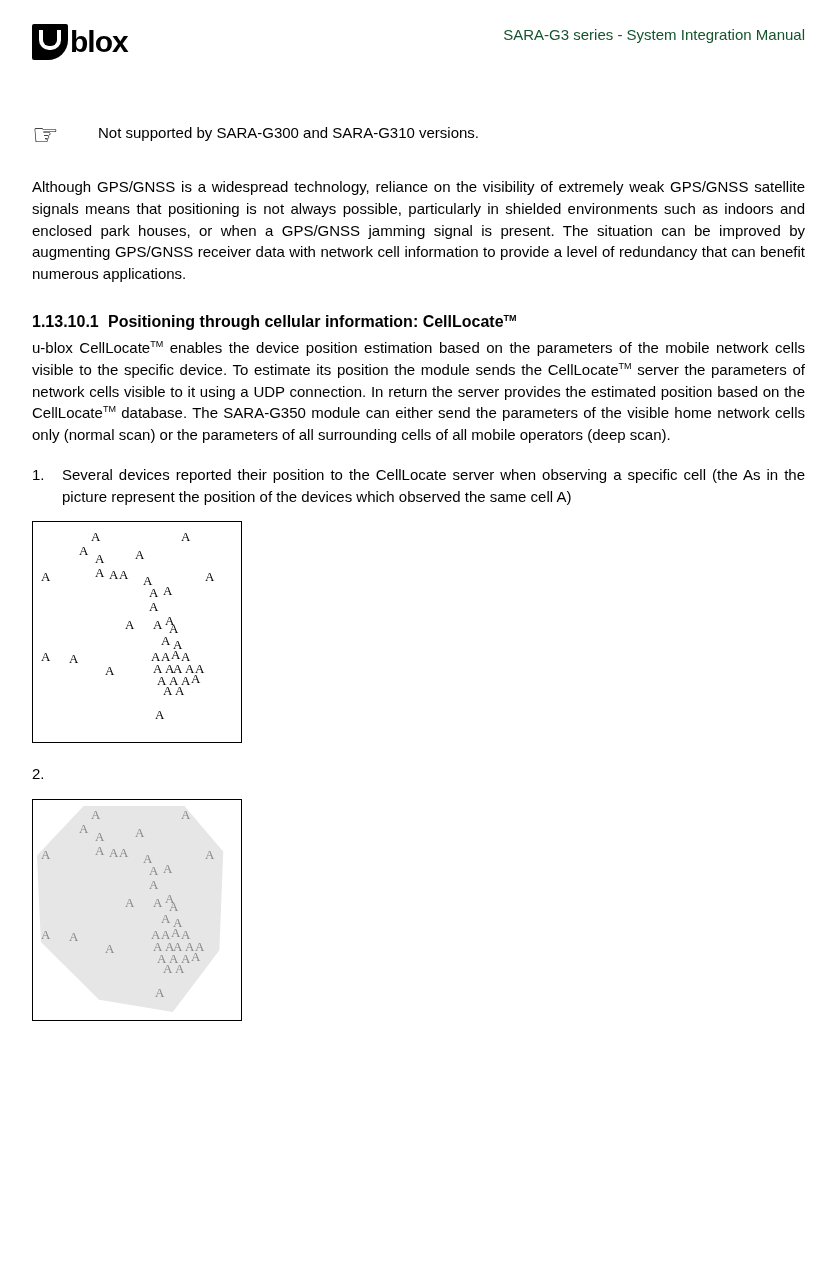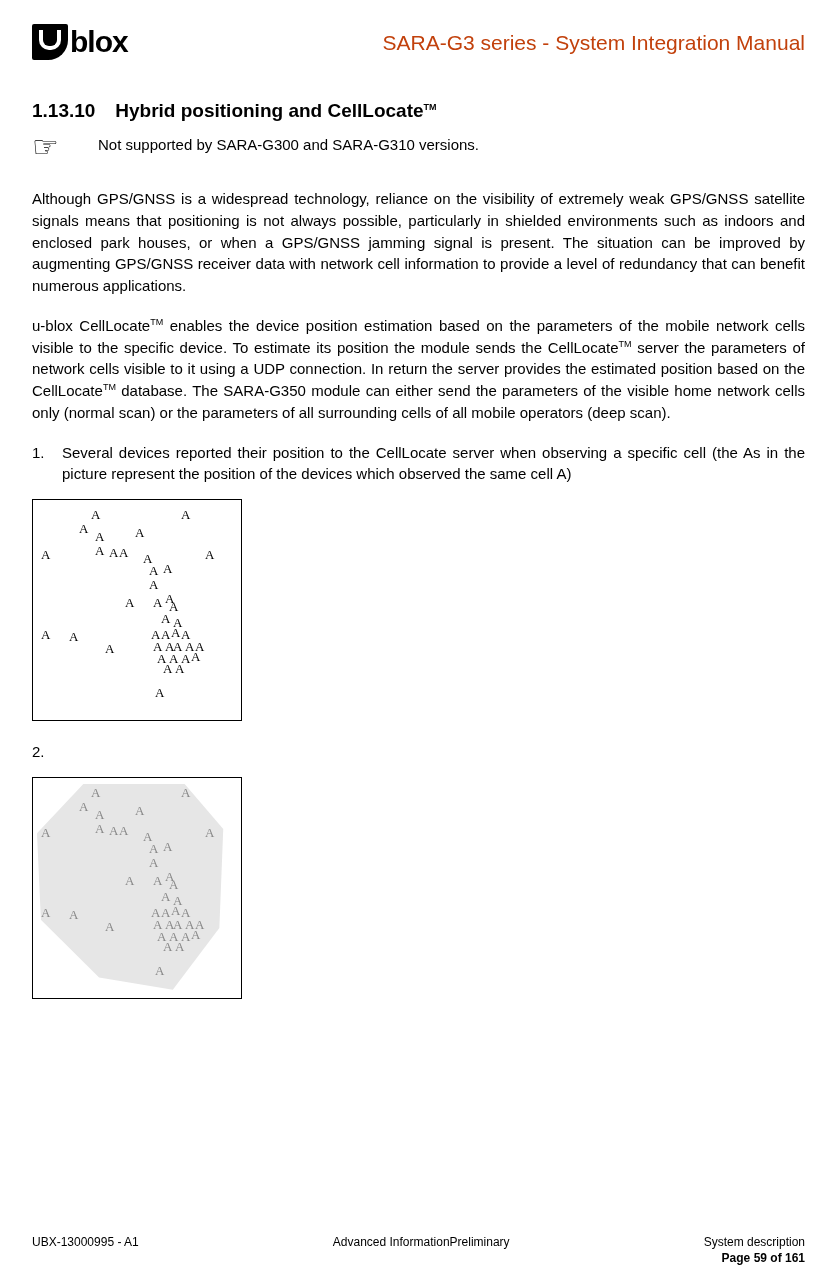--- a/index.html
+++ b/index.html
@@ -16,22 +16,22 @@
   .page {
     width: 837px;
     height: 1285px;
     position: relative;
     box-sizing: border-box;
     padding: 24px 32px 0 32px;
   }
   .header {
     display: flex;
     justify-content: space-between;
-    align-items: center;
-    margin-bottom: 40px;
+    align-items: flex-start;
+    margin-bottom: 60px;
   }
   .logo {
     display: flex;
     align-items: center;
     gap: 0;
   }
   .logo-mark {
     width: 36px;
     height: 36px;
     background: #000;
@@ -52,22 +52,22 @@
     top: 6px;
   }
   .logo-text {
     font-size: 30px;
     font-weight: bold;
     letter-spacing: -1px;
     margin-left: 2px;
     line-height: 1;
   }
   .header-title {
-    font-size: 21px;
-    color: #c2410c;
+    font-size: 15px;
+    color: #14532d;
     padding-top: 2px;
   }
   .section-heading {
     font-size: 19px;
     font-weight: bold;
     margin: 0 0 10px 0;
   }
   .section-number {
     display: inline-block;
     min-width: 78px;
@@ -163,32 +163,31 @@
 <div class="page">
 
   <div class="header">
     <div class="logo">
       <div class="logo-mark"></div>
       <div class="logo-text">blox</div>
     </div>
     <div class="header-title">SARA-G3 series - System Integration Manual</div>
   </div>
 
-  <h2 class="section-heading">
-    <span class="section-number">1.13.10</span>
-    <span>Hybrid positioning and CellLocate</span><sup>TM</sup>
-  </h2>
 
   <div class="note-row">
     <div class="note-icon">☞</div>
     <div class="note-text">Not supported by SARA-G300 and SARA-G310 versions.</div>
   </div>
 
   <p class="body-text">Although GPS/GNSS is a widespread technology, reliance on the visibility of extremely weak GPS/GNSS satellite signals means that positioning is not always possible, particularly in shielded environments such as indoors and enclosed park houses, or when a GPS/GNSS jamming signal is present. The situation can be improved by augmenting GPS/GNSS receiver data with network cell information to provide a level of redundancy that can benefit numerous applications.</p>
 
+  <h3 class="subsection-heading">
+    <span class="subsection-number">1.13.10.1</span><span>Positioning through cellular information: CellLocate</span><sup>TM</sup>
+  </h3>
 
   <p class="body-text">
     <span>u-blox CellLocate</span><sup>TM</sup><span> enables the device position estimation based on the parameters of the mobile network cells visible to the specific device. To estimate its position the module sends the CellLocate</span><sup>TM</sup><span> server the parameters of network cells visible to it using a UDP connection. In return the server provides the estimated position based on the CellLocate</span><sup>TM</sup><span> database. The SARA-G350 module can either send the parameters of the visible home network cells only (normal scan) or the parameters of all surrounding cells of all mobile operators (deep scan).</span>
   </p>
 
 
   <div class="list-item">
     <div class="list-num">1.</div>
     <div>Several devices reported their position to the CellLocate server when observing a specific cell (the As in the picture represent the position of the devices which observed the same cell A)</div>
   </div>
@@ -274,22 +273,14 @@
       <span class="pt" style="left: 162px; top: 140px;">A</span>
       <span class="pt" style="left: 124px; top: 152px;">A</span>
       <span class="pt" style="left: 136px; top: 152px;">A</span>
       <span class="pt" style="left: 148px; top: 152px;">A</span>
       <span class="pt" style="left: 158px; top: 150px;">A</span>
       <span class="pt" style="left: 130px; top: 162px;">A</span>
       <span class="pt" style="left: 142px; top: 162px;">A</span>
       <span class="pt" style="left: 122px; top: 186px;">A</span>
     </div>
 
-  <div class="footer">
-    <div class="footer-row">
-      <span>UBX-13000995 - A1</span>
-      <span>Advanced InformationPreliminary</span>
-      <span>System description</span>
-    </div>
-    <div class="footer-page">Page 59 of 161</div>
-  </div>
 
 </div>
 
 </body></html>

